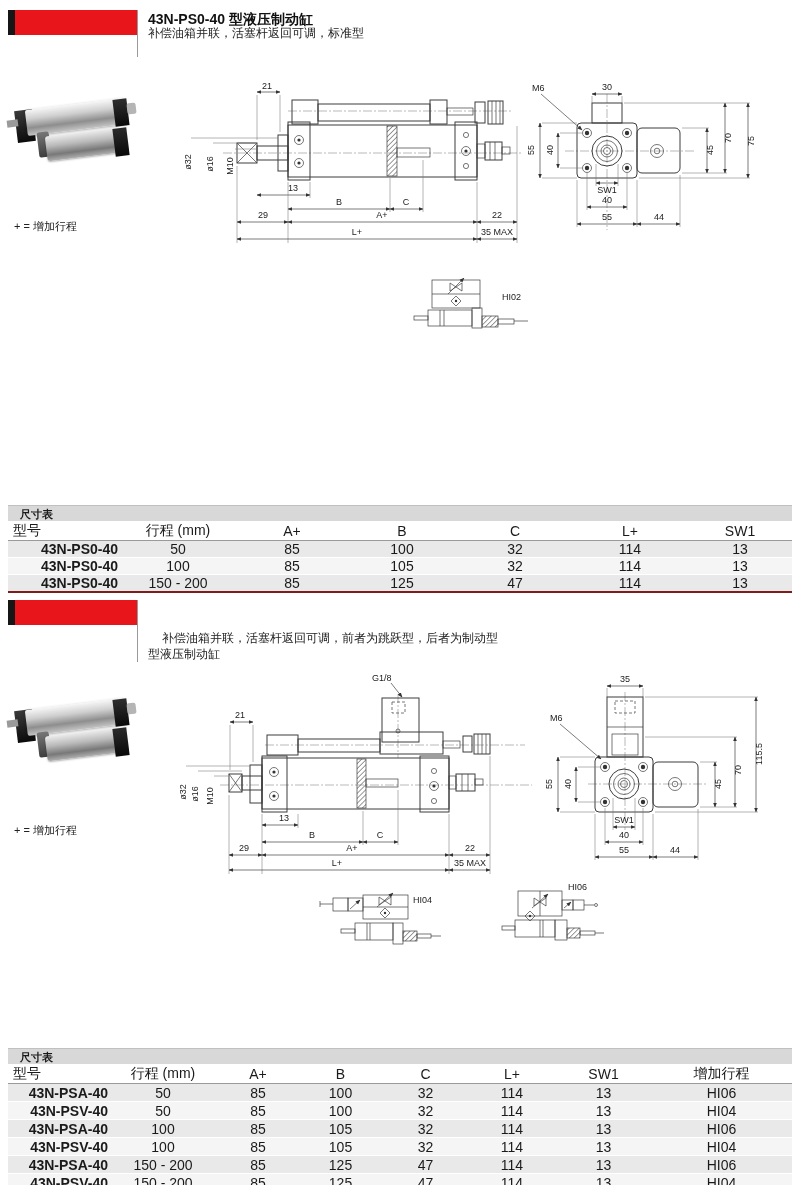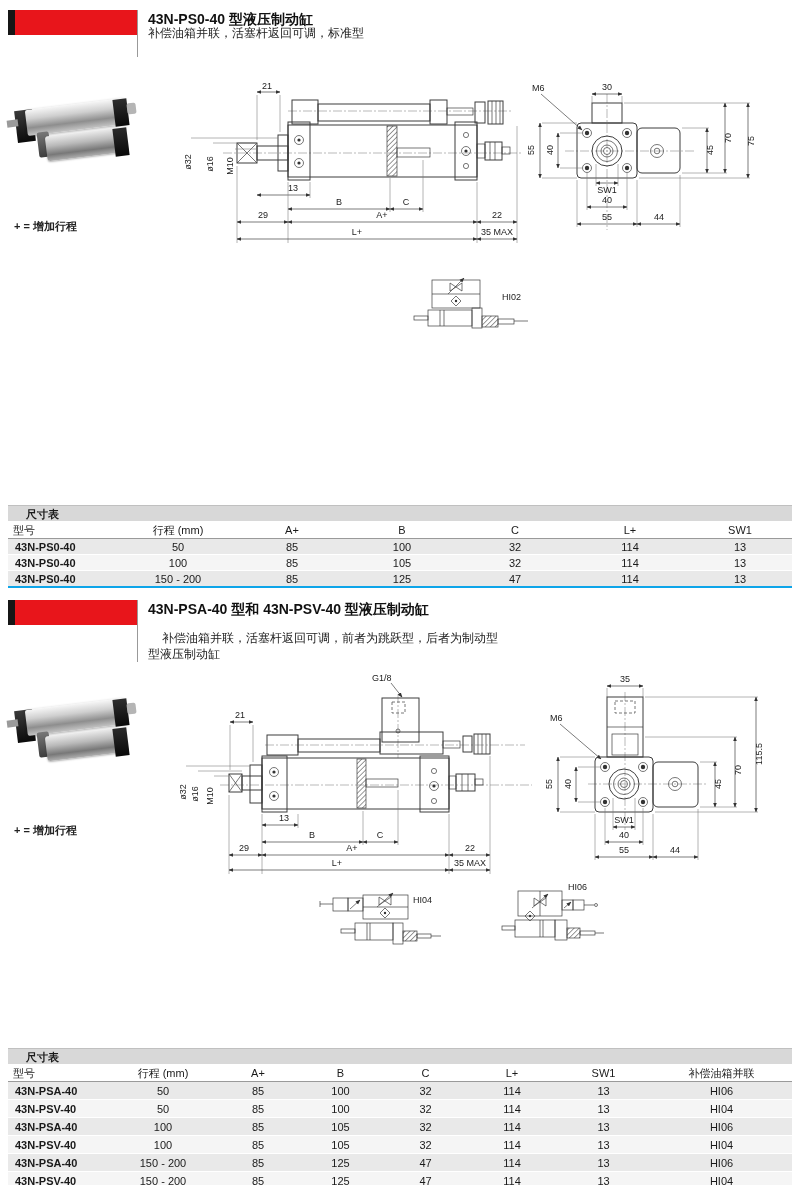--- a/index.html
+++ b/index.html
@@ -5,21 +5,21 @@
   html,body{margin:0;padding:0;background:#fff;}
   .page{position:relative;width:800px;height:1185px;background:#ffffff;overflow:hidden;
         font-family:"Liberation Sans",sans-serif;color:#1a1a1a;}
   .abs{position:absolute;}
   
   .redbar{position:absolute;left:8px;width:129px;height:25px;background:#e8151b;}
   .redbar .blackcap{position:absolute;left:0;top:0;width:7px;height:100%;background:#161616;}
   .vrule{position:absolute;left:137px;width:1px;background:#999;}
   .sec-title{position:absolute;left:148px;font-size:14px;font-weight:bold;color:#111;white-space:nowrap;}
   .sec-sub{position:absolute;left:148px;font-size:12px;color:#222;line-height:16px;white-space:nowrap;}
-  .note{position:absolute;left:14px;font-size:11px;color:#222;font-weight:bold;}
+  .note{position:absolute;left:14px;font-size:11px;color:#222;}
   
   .photo{position:absolute;left:10px;width:128px;height:92px;}
   .photo div{position:absolute;transform:rotate(-7deg);}
   .ph-tube{left:16px;top:12px;width:100px;height:26px;border-radius:2px;
     background:linear-gradient(#f6f6f6,#cfcfcf 35%,#8e8e8e 70%,#c4c4c4);box-shadow:0 1px 3px rgba(0,0,0,.35);}
   .ph-blockL{left:6px;top:18px;width:18px;height:32px;background:linear-gradient(#3a3a3a,#0b0b0b);}
   .ph-rodL{left:-3px;top:28px;width:11px;height:7px;background:#9a9a9a;}
   .ph-blockR{left:104px;top:7px;width:14px;height:27px;background:linear-gradient(#2e2e2e,#0a0a0a);}
   .ph-knobR{left:117px;top:11px;width:9px;height:11px;border-radius:2px;background:#b5b5b5;}
   .ph-tube2{left:36px;top:40px;width:74px;height:25px;border-radius:3px;
@@ -33,30 +33,30 @@
   .fillh{fill:url(#hat);stroke:#3c3c3c;stroke-width:.7;}
   .dim{stroke:#444;stroke-width:.7;fill:none;marker-start:url(#ah);marker-end:url(#ah);}
   .ldr{stroke:#444;stroke-width:.7;fill:none;marker-end:url(#ah);}
   .ext{stroke:#777;stroke-width:.55;fill:none;}
   .cl{stroke:#8a8a8a;stroke-width:.6;stroke-dasharray:9 2 2 2;fill:none;}
   .dsh{stroke:#555;stroke-width:.8;stroke-dasharray:3 2;fill:none;}
   .scr{fill:#333;}
   
   .tablewrap{position:absolute;left:8px;width:784px;}
   .tcaption{height:16px;line-height:16px;background:#d8d8d8;font-size:11px;font-weight:bold;
-            padding-left:18px;border-top:1px solid #c0c0c0;box-sizing:border-box;}
-  table{width:100%;border-collapse:collapse;font-size:11px;table-layout:fixed;
-        border-bottom:2px solid #0ea5e9;margin-top:1px;}
+            padding-left:12px;border-top:1px solid #c0c0c0;box-sizing:border-box;}
+  table{width:100%;border-collapse:collapse;font-size:14px;table-layout:fixed;
+        border-bottom:2px solid #7f1d1d;margin-top:1px;}
   thead th{font-weight:normal;height:16px;padding:0;text-align:center;border-bottom:1px solid #9a9a9a;background:#fff;}
   th.l{text-align:left;padding-left:5px;}
   tbody td{height:15px;padding:0;text-align:center;border-bottom:1px solid #fff;}
   .t2 tbody td{height:17px;margin-top:21px;}
   tbody tr:nth-child(odd){background:#e9e9e9;}
   tbody tr:nth-child(even){background:#f5f5f5;}
-  td.model{font-weight:bold;text-align:left;padding-left:7px;}
+  td.model{font-weight:bold;text-align:right;padding-left:7px;}
 </style>
 </head>
 <body>
 
 <div class="page">
 
 <svg width="0" height="0" style="position:absolute">
   <defs>
     <marker id="ah" viewBox="0 0 10 10" refX="9" refY="5" markerWidth="7" markerHeight="7" orient="auto-start-reverse">
       <path d="M0,1 L10,5 L0,9 z" fill="#333"></path>
@@ -293,21 +293,20 @@
         <td>13</td>
       </tr>
     </tbody>
   </table>
 </div>
 
 <div class="redbar" style="top:600px;">
       <div class="blackcap"></div>
     </div>
 <div class="vrule" style="top:600px;height:62px;"></div>
-<div class="sec-title" style="top:601px;">43N-PSA-40 型和 43N-PSV-40 型液压制动缸</div>
 <div class="sec-sub" style="top:630px;margin-left:14px;">补偿油箱并联，活塞杆返回可调，前者为跳跃型，后者为制动型</div>
 <div class="sec-sub" style="top:646px;">型液压制动缸</div>
 
 <div class="photo" style="top:692px;">
   <div class="ph-blockL"></div>
   <div class="ph-rodL"></div>
   <div class="ph-tube"></div>
   <div class="ph-blockR"></div>
   <div class="ph-knobR"></div>
   <div class="ph-cap2"></div>
@@ -525,21 +524,21 @@
         </colgroup>
     <thead>
           <tr>
       <th class="l">型号</th>
       <th>行程 (mm)</th>
       <th>A+</th>
       <th>B</th>
       <th>C</th>
       <th>L+</th>
       <th>SW1</th>
-      <th>补偿油箱并联</th>
+      <th>增加行程</th>
     </tr>
         </thead>
     <tbody>
       <tr>
         <td class="model">43N-PSA-40</td>
         <td>50</td>
         <td>85</td>
         <td>100</td>
         <td>32</td>
         <td>114</td>

